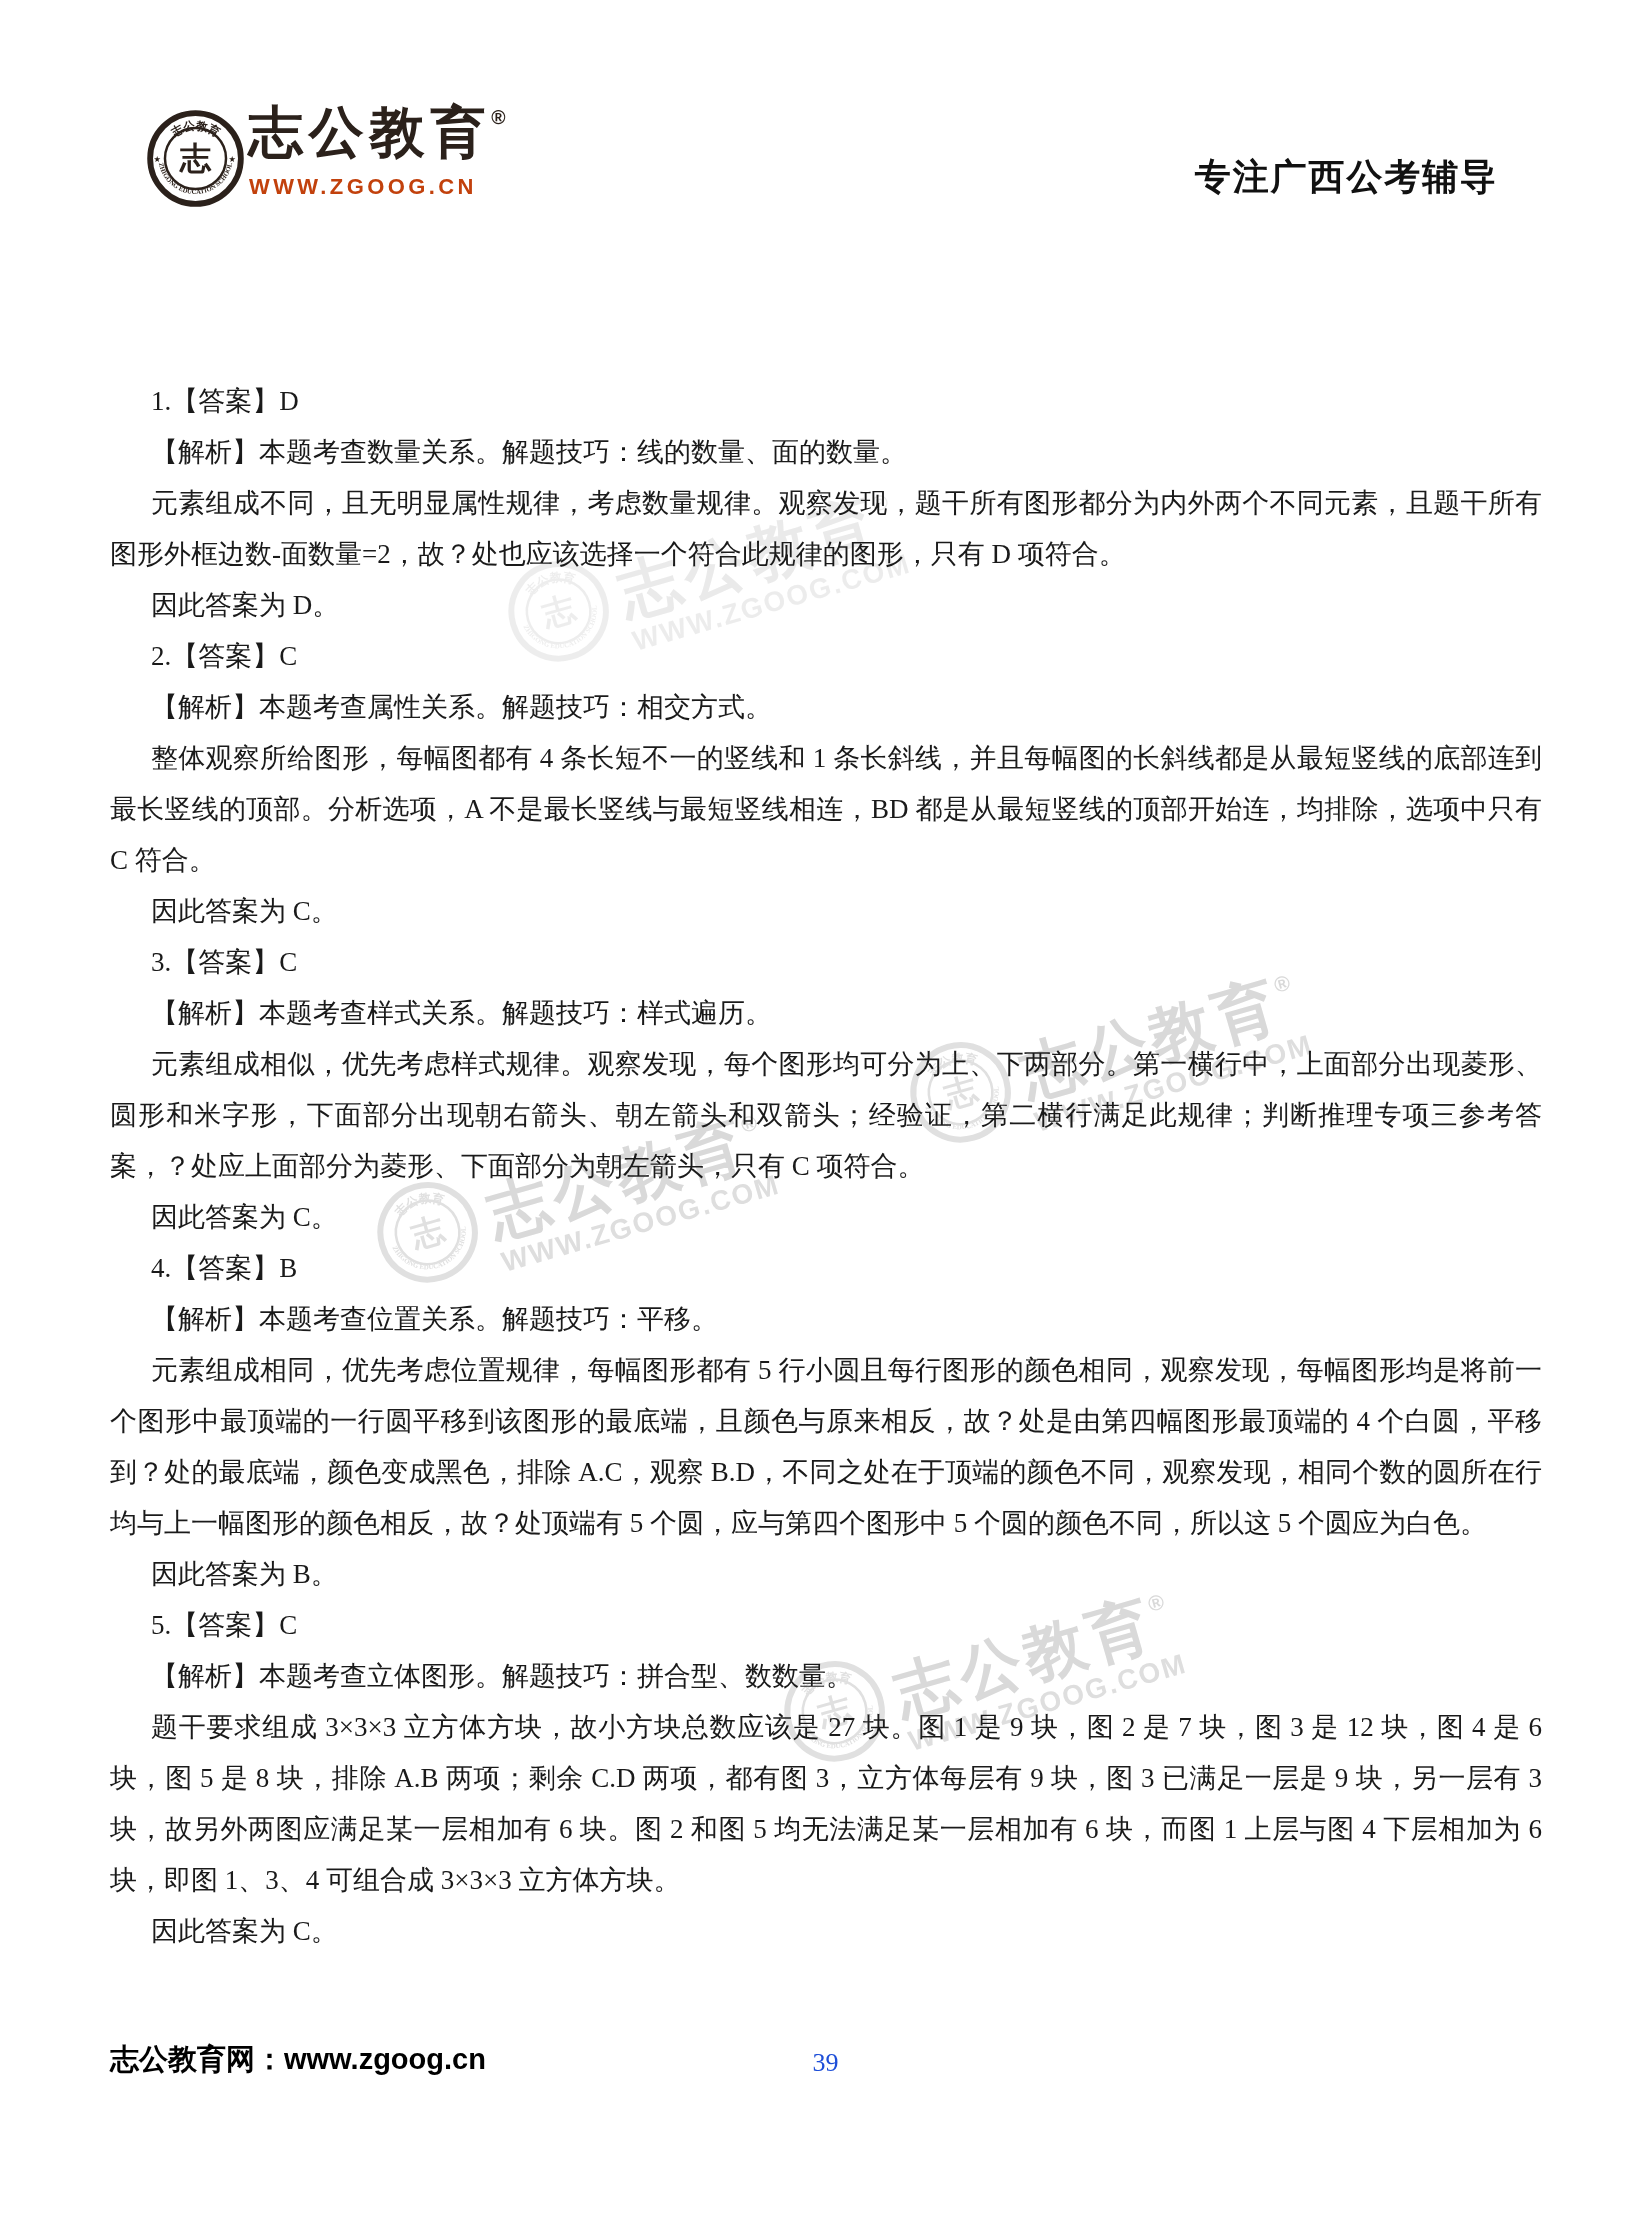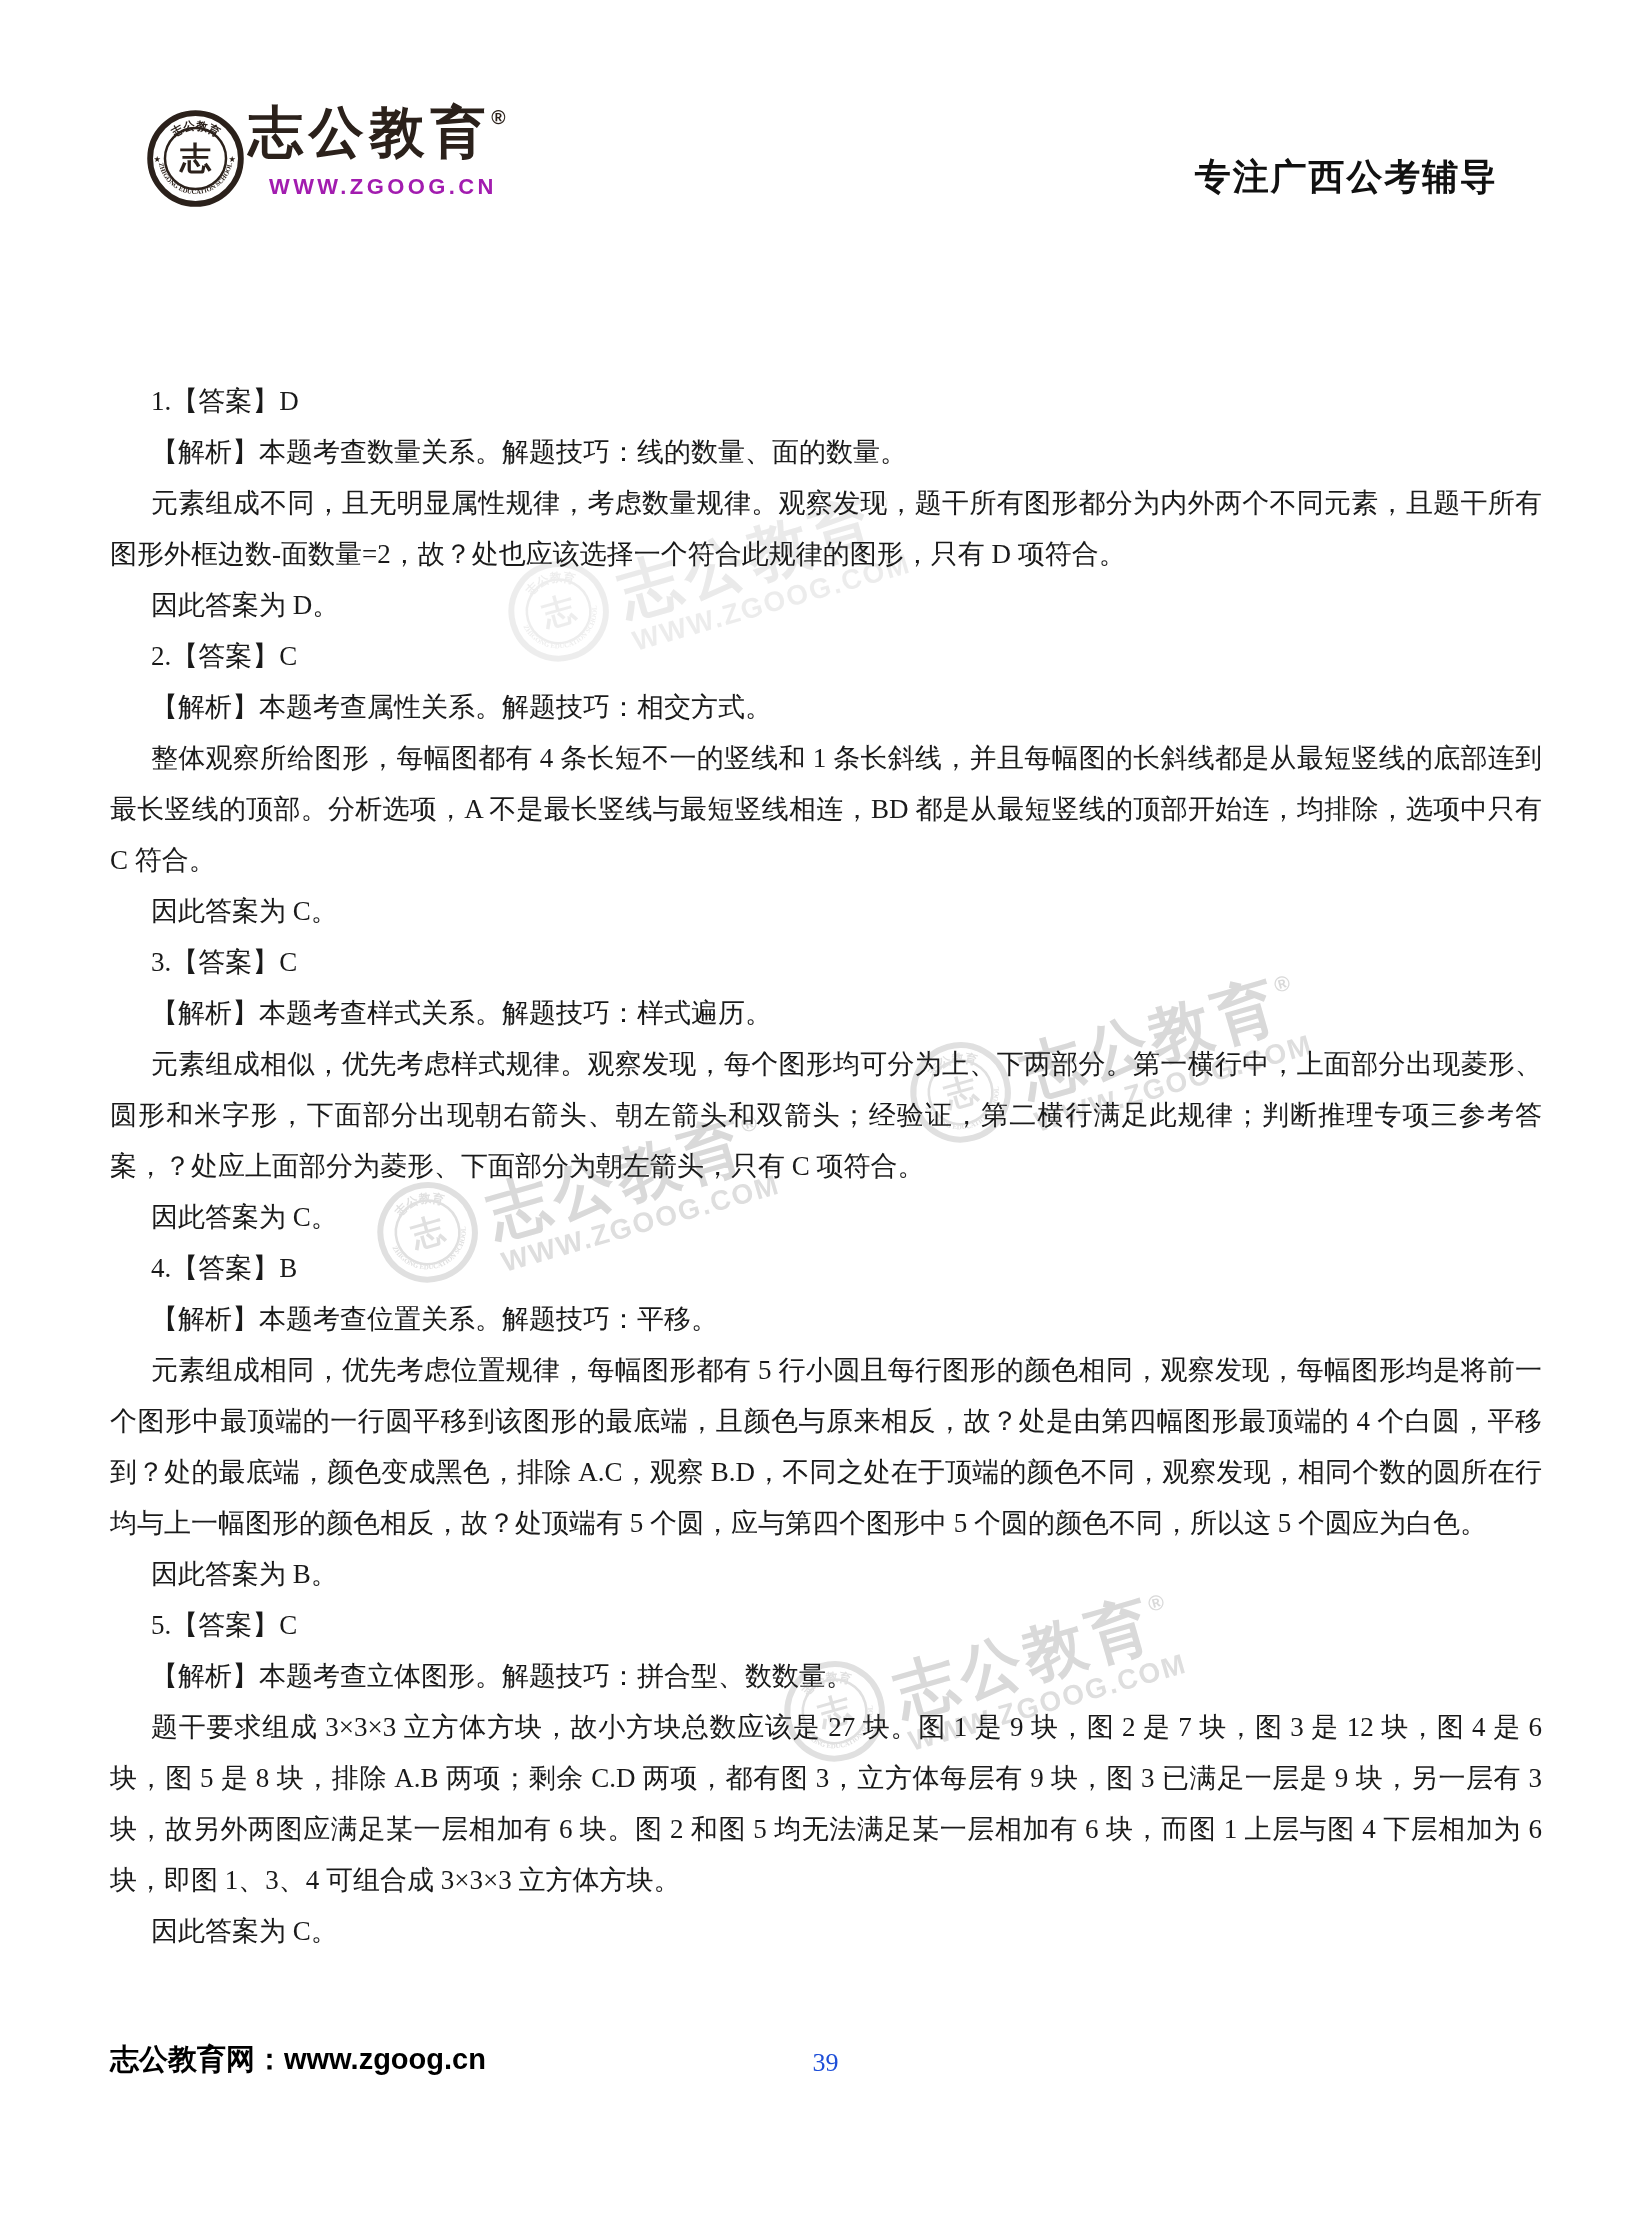--- a/index.html
+++ b/index.html
@@ -15,23 +15,22 @@
   .brand-line {
     position:absolute; left:248px; top:105px;
     font-family:"Liberation Sans","DejaVu Sans",sans-serif;
     font-weight:bold; font-size:55px; letter-spacing:5.8px; color:#2b211b; line-height:1;
     white-space:nowrap;
   }
   .brand-line .reg { font-size:19.4px; vertical-align:27px; letter-spacing:0; }
   .brand-url {
     position:absolute; left:249px; top:176px;
     font-family:"Liberation Sans","DejaVu Sans",sans-serif;
-    font-weight:bold; font-size:22px; letter-spacing:3.4px; color:#a21caf; line-height:1;
-    white-space:nowrap;
-    margin-left:20px;
+    font-weight:bold; font-size:22px; letter-spacing:3.4px; color:#c2410c; line-height:1;
+    white-space:nowrap;
   }
   .slogan {
     position:absolute; top:155px; right:153px;
     font-family:"Liberation Sans","DejaVu Sans",sans-serif;
     font-weight:bold; font-size:36px; letter-spacing:1.9px; color:#111; line-height:1.2;
     white-space:nowrap;
   }
   
   .title {
     position:absolute; top:268px; left:0; width:100%; margin:0;

